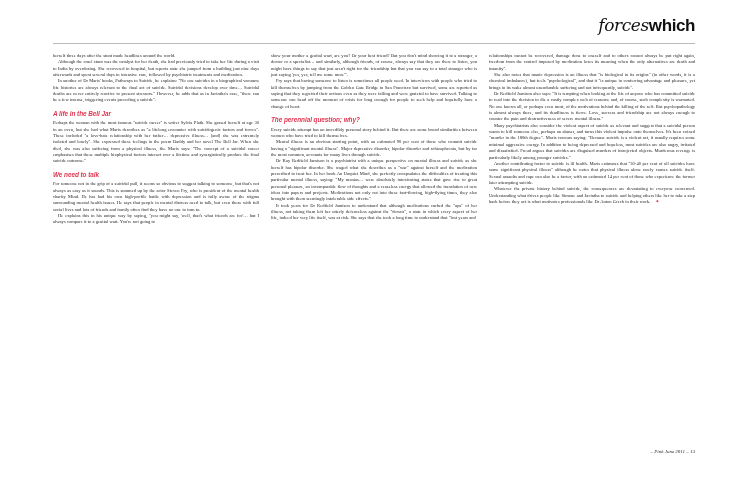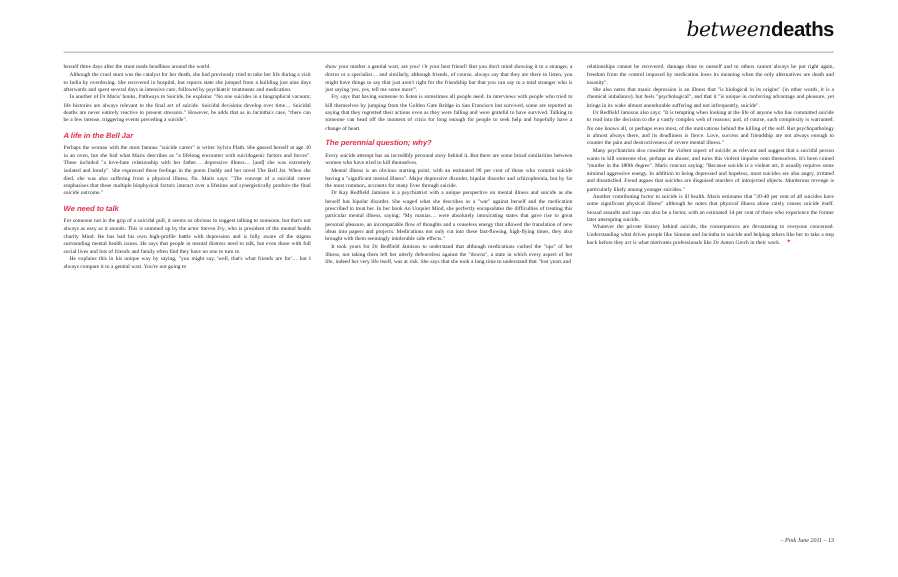--- a/index.html
+++ b/index.html
@@ -107,21 +107,21 @@
     font-size:5px;
     transform:translateY(-0.3px);
   }
 </style>
 </head>
 <body>
 
 <div class="page">
 
   <div class="masthead">
-    <span class="mw-a">between</span><span class="mw-b">deaths</span>
+    <span class="mw-a">forces</span><span class="mw-b">which</span>
   </div>
 
   <div class="rule"></div>
 
   <div class="cols" id="cols">
       <div class="col">
         <p>herself three days after the stunt made headlines around the world.</p>
         <p>Although the cruel stunt was the catalyst for her death, she had previously tried to take her life during a visit to India by overdosing. She recovered in hospital, but reports state she jumped from a building just nine days afterwards and spent several days in intensive care, followed by psychiatric treatments and medication.</p>
         <p>In another of Dr Maris' books, Pathways to Suicide, he explains: "No one suicides in a biographical vacuum; life histories are always relevant to the final act of suicide. Suicidal decisions develop over time… Suicidal deaths are never entirely reactive to present stressors." However, he adds that as in Jacintha's case, "there can be a few intense, triggering events preceding a suicide".</p>
         <div class="subhead">A life in the Bell Jar</div>

